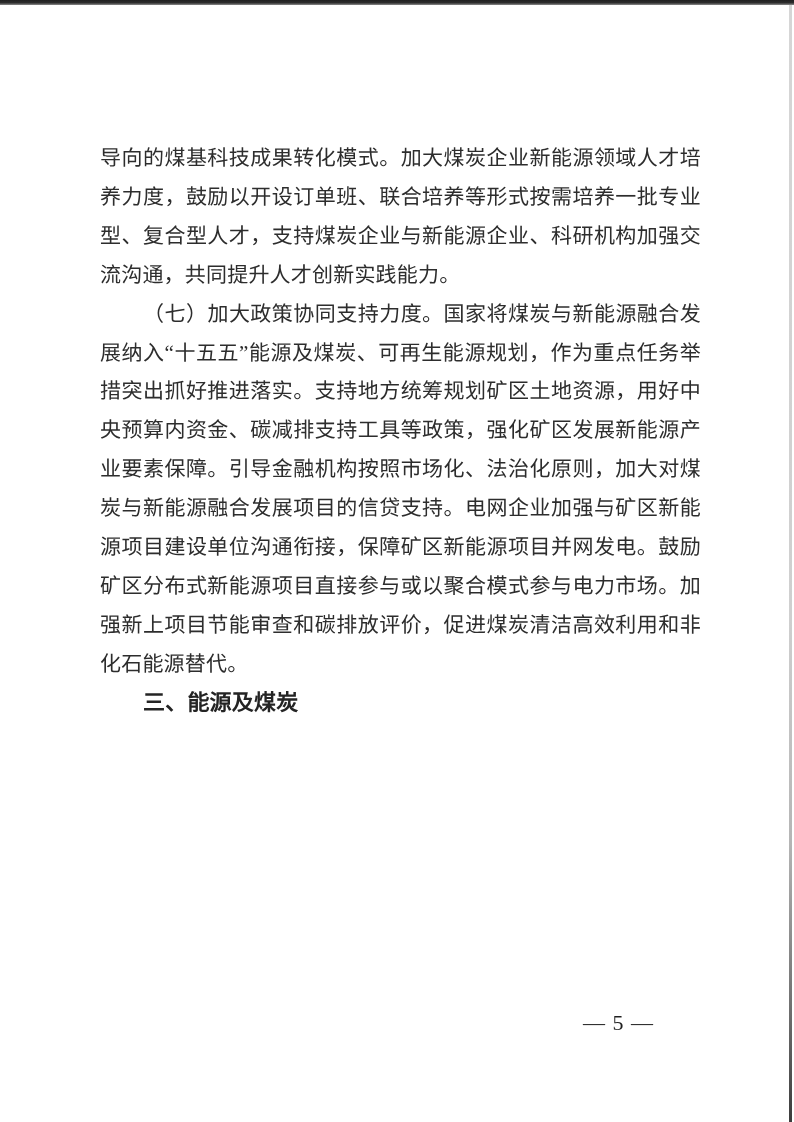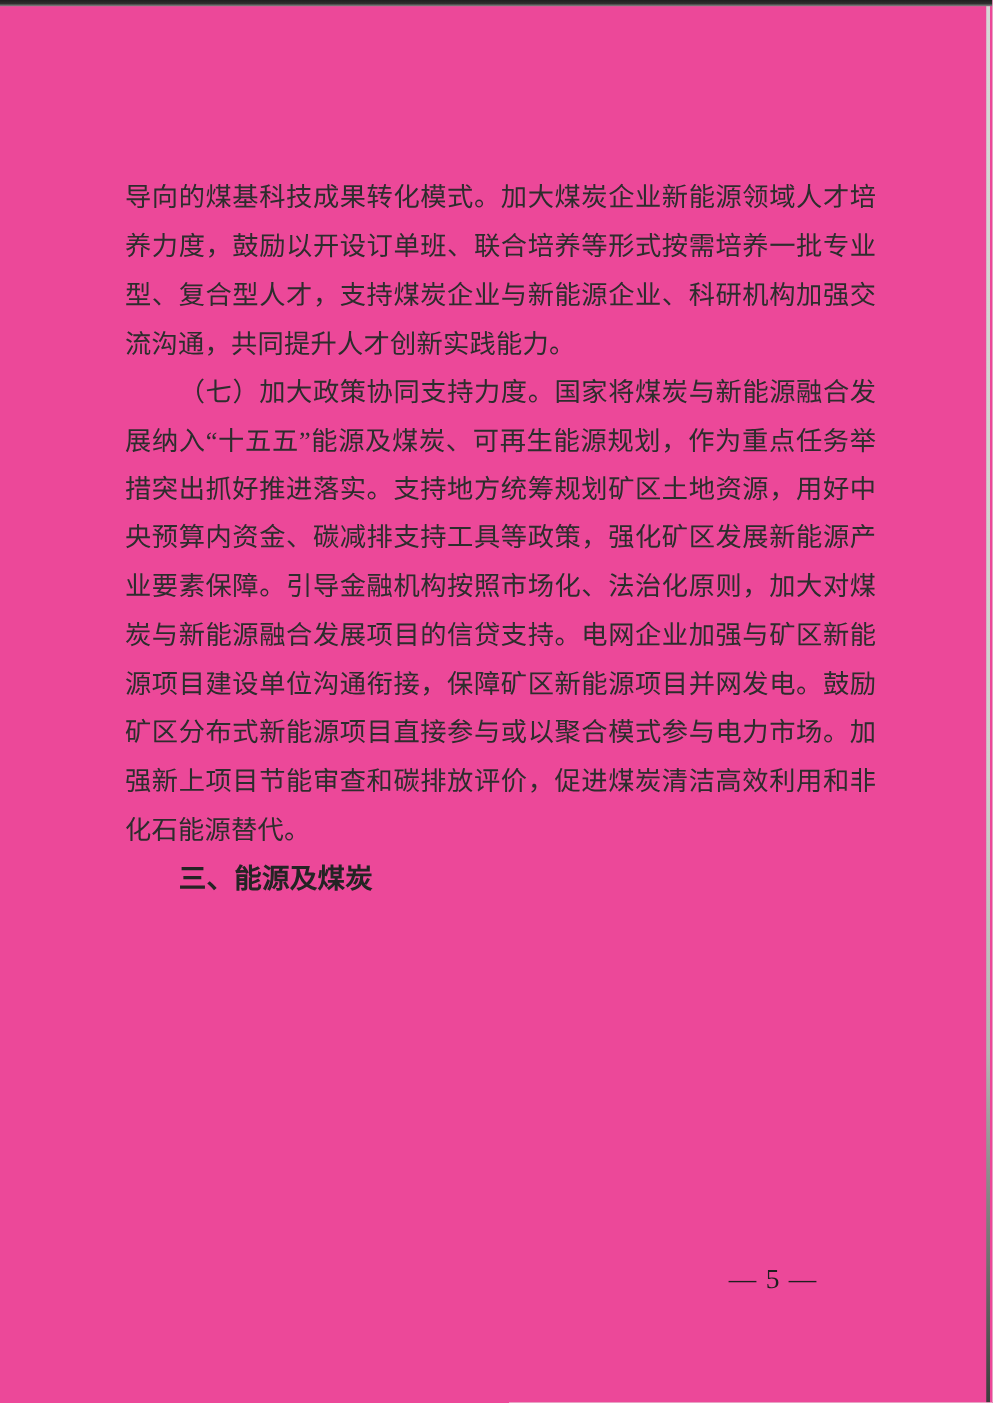--- a/index.html
+++ b/index.html
@@ -5,21 +5,21 @@
   html, body {
     margin: 0;
     padding: 0;
     background: #e8e8e8;
   }
   .page {
     position: relative;
     width: 794px;
     height: 1122px;
     margin: 0 auto;
-    background: #ec4899;
+    background: #ffffff;
     overflow: hidden;
     font-family: "Liberation Serif", "DejaVu Serif", serif;
     color: #2d2d2d;
   }
   
   .scan-top-bar {
     position: absolute;
     top: 0; left: 0;
     width: 100%;
     height: 5px;

